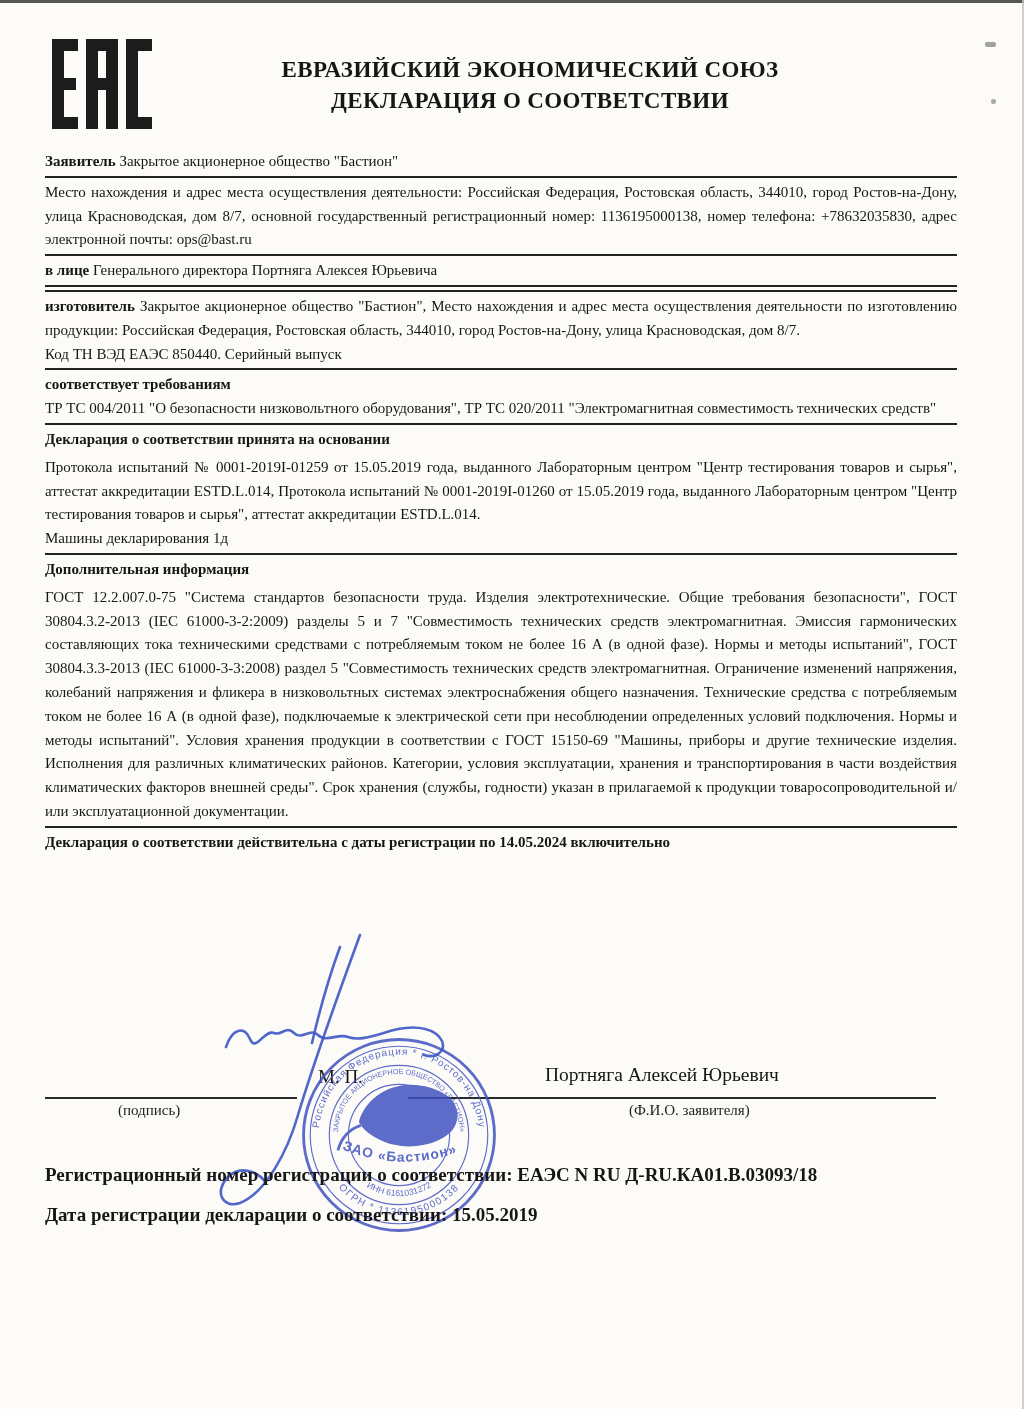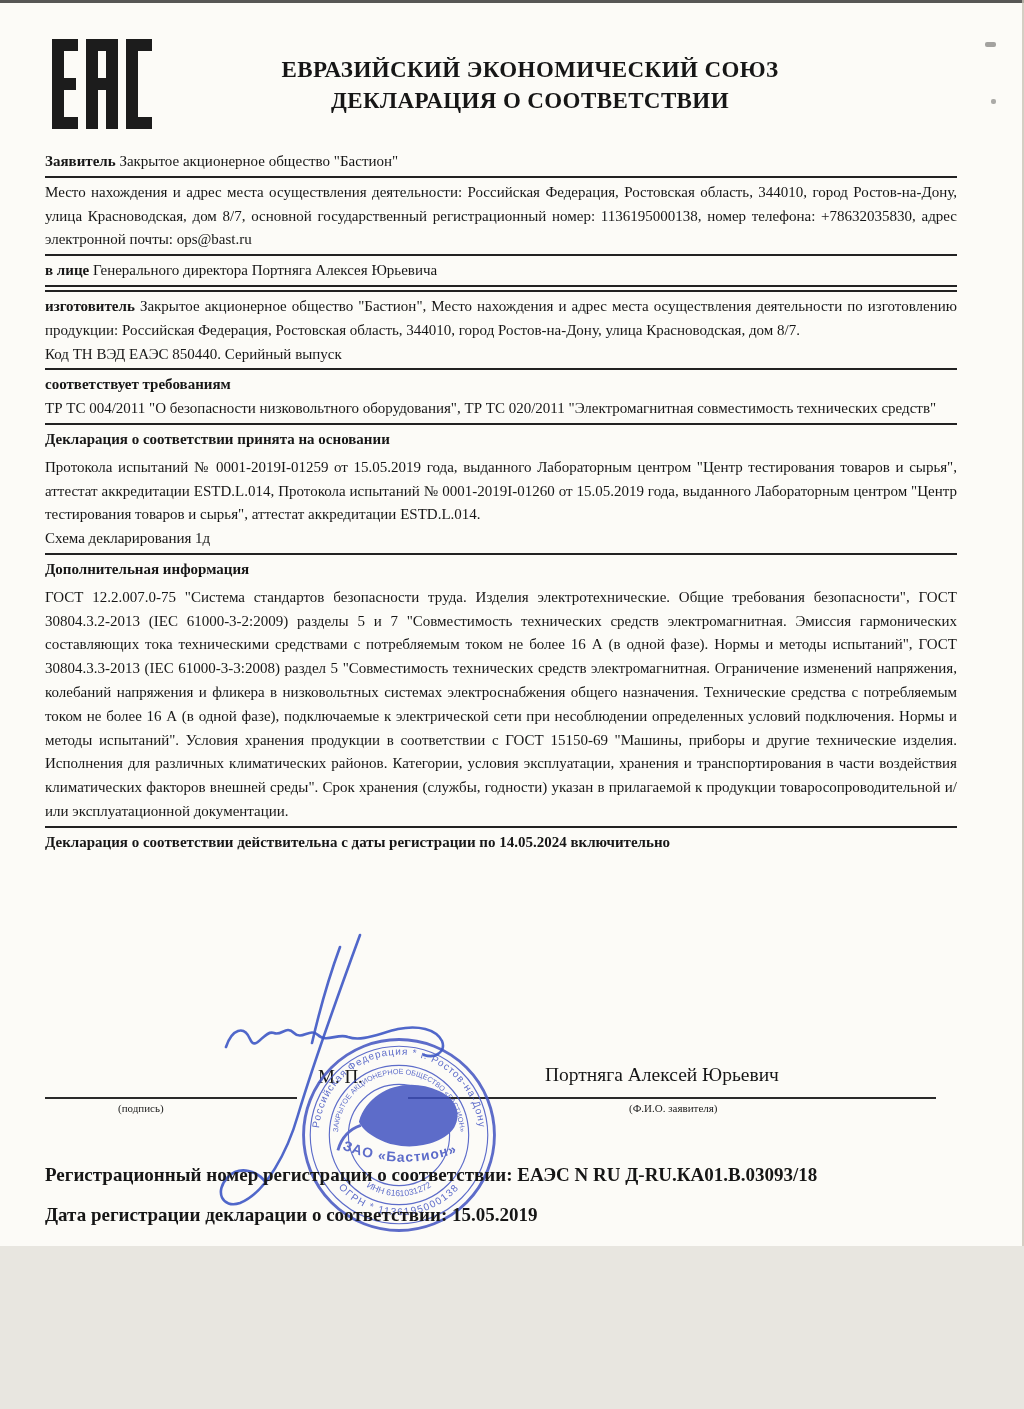--- a/index.html
+++ b/index.html
@@ -1,17 +1,17 @@
 <!DOCTYPE html>
 <html><head>
 <meta charset="utf-8">
 <style>
   html,body { margin:0; padding:0; }
   body { width:1024px; height:1409px; background:#e8e6e0; font-family:"Liberation Serif", serif; }
-  .page { position:relative; width:1024px; height:1246px; background:#fcfbf7; overflow:hidden; color:#161616; }
+  .page { position:relative; width:1024px; height:1409px; background:#fcfbf7; overflow:hidden; color:#161616; }
 
   
   .scan-top { position:absolute; top:0; left:0; width:100%; height:3px; background:#3a3a38; opacity:.85; }
   .scan-right { position:absolute; top:0; right:0; width:2px; height:100%; background:#c9c4b6; opacity:.8; }
   .speck { position:absolute; background:#5a5a58; border-radius:2px; }
   .speck.s1 { left:985px; top:42px; width:11px; height:5px; opacity:.55; }
   .speck.s2 { left:991px; top:99px; width:5px; height:5px; opacity:.5; }
 
   
   .eac-logo { position:absolute; left:52px; top:38px; width:100px; height:92px; }
@@ -24,21 +24,21 @@
   .para.left { text-align:left; }
   .lbl { font-weight:bold; }
   .hrule { border:0; border-top:2px solid #222; margin:2px 0 3px 0; height:0; }
   .boldline { font-weight:bold; margin:0; }
   .gap-top { margin-top:4px; }
 
   
   .sig-line { position:absolute; border-top:2px solid #2a2a2a; }
   .sig-line.left { left:45px; top:1097px; width:252px; }
   .sig-line.right { left:408px; top:1097px; width:528px; }
-  .caption { position:absolute; font-size:11px; color:#222; }
+  .caption { position:absolute; font-size:15px; color:#222; }
   .cap-sign { left:118px; top:1102px; }
   .cap-fio { left:612px; top:1102px;margin-left:17px; }
   .mp-label { position:absolute; left:318px; top:1066px; font-size:19px; }
   .fio-name { position:absolute; left:545px; top:1064px; font-size:19.5px; }
 
   .stamp-svg { position:absolute; left:294px; top:1030px; width:210px; height:210px; opacity:.84; }
   .stamp-text { fill:#3f51c1; font-family:"Liberation Sans", sans-serif; }
   .stamp-stroke { stroke:#3f51c1; fill:none; }
   .stamp-fill { fill:#3f51c1; }
 
@@ -96,21 +96,21 @@
     <p class="para"><span class="lbl">изготовитель</span> <span>Закрытое акционерное общество "Бастион", Место нахождения и адрес места осуществления деятельности по изготовлению продукции: Российская Федерация, Ростовская область, 344010, город Ростов-на-Дону, улица Красноводская, дом 8/7.</span></p>
     <p class="para left">Код ТН ВЭД ЕАЭС 850440. Серийный выпуск</p>
     <div class="hrule"></div>
 
     <p class="boldline">соответствует требованиям</p>
     <p class="para">ТР ТС 004/2011 "О безопасности низковольтного оборудования", ТР ТС 020/2011 "Электромагнитная совместимость технических средств"</p>
     <div class="hrule"></div>
 
     <p class="boldline">Декларация о соответствии принята на основании</p>
     <p class="para gap-top">Протокола испытаний № 0001-2019I-01259 от 15.05.2019 года, выданного Лабораторным центром "Центр тестирования товаров и сырья", аттестат аккредитации ESTD.L.014, Протокола испытаний № 0001-2019I-01260 от 15.05.2019 года, выданного Лабораторным центром "Центр тестирования товаров и сырья", аттестат аккредитации ESTD.L.014.</p>
-    <p class="para left">Схема декларирования 1д</p>
+    <p class="para left">Машины декларирования 1д</p>
     <div class="hrule"></div>
 
     <p class="boldline">Дополнительная информация</p>
     <p class="para gap-top">ГОСТ 12.2.007.0-75 "Система стандартов безопасности труда. Изделия электротехнические. Общие требования безопасности", ГОСТ 30804.3.2-2013 (IEC 61000-3-2:2009) разделы 5 и 7 "Совместимость технических средств электромагнитная. Эмиссия гармонических составляющих тока техническими средствами с потребляемым током не более 16 А (в одной фазе). Нормы и методы испытаний", ГОСТ 30804.3.3-2013 (IEC 61000-3-3:2008) раздел 5 "Совместимость технических средств электромагнитная. Ограничение изменений напряжения, колебаний напряжения и фликера в низковольтных системах электроснабжения общего назначения. Технические средства с потребляемым током не более 16 А (в одной фазе), подключаемые к электрической сети при несоблюдении определенных условий подключения. Нормы и методы испытаний". Условия хранения продукции в соответствии с ГОСТ 15150-69 "Машины, приборы и другие технические изделия. Исполнения для различных климатических районов. Категории, условия эксплуатации, хранения и транспортирования в части воздействия климатических факторов внешней среды". Срок хранения (службы, годности) указан в прилагаемой к продукции товаросопроводительной и/или эксплуатационной документации.</p>
     <div class="hrule"></div>
 
     <p class="boldline">Декларация о соответствии  действительна с даты регистрации по 14.05.2024 включительно</p>
   </div>
 
   <div class="sig-line left"></div>

